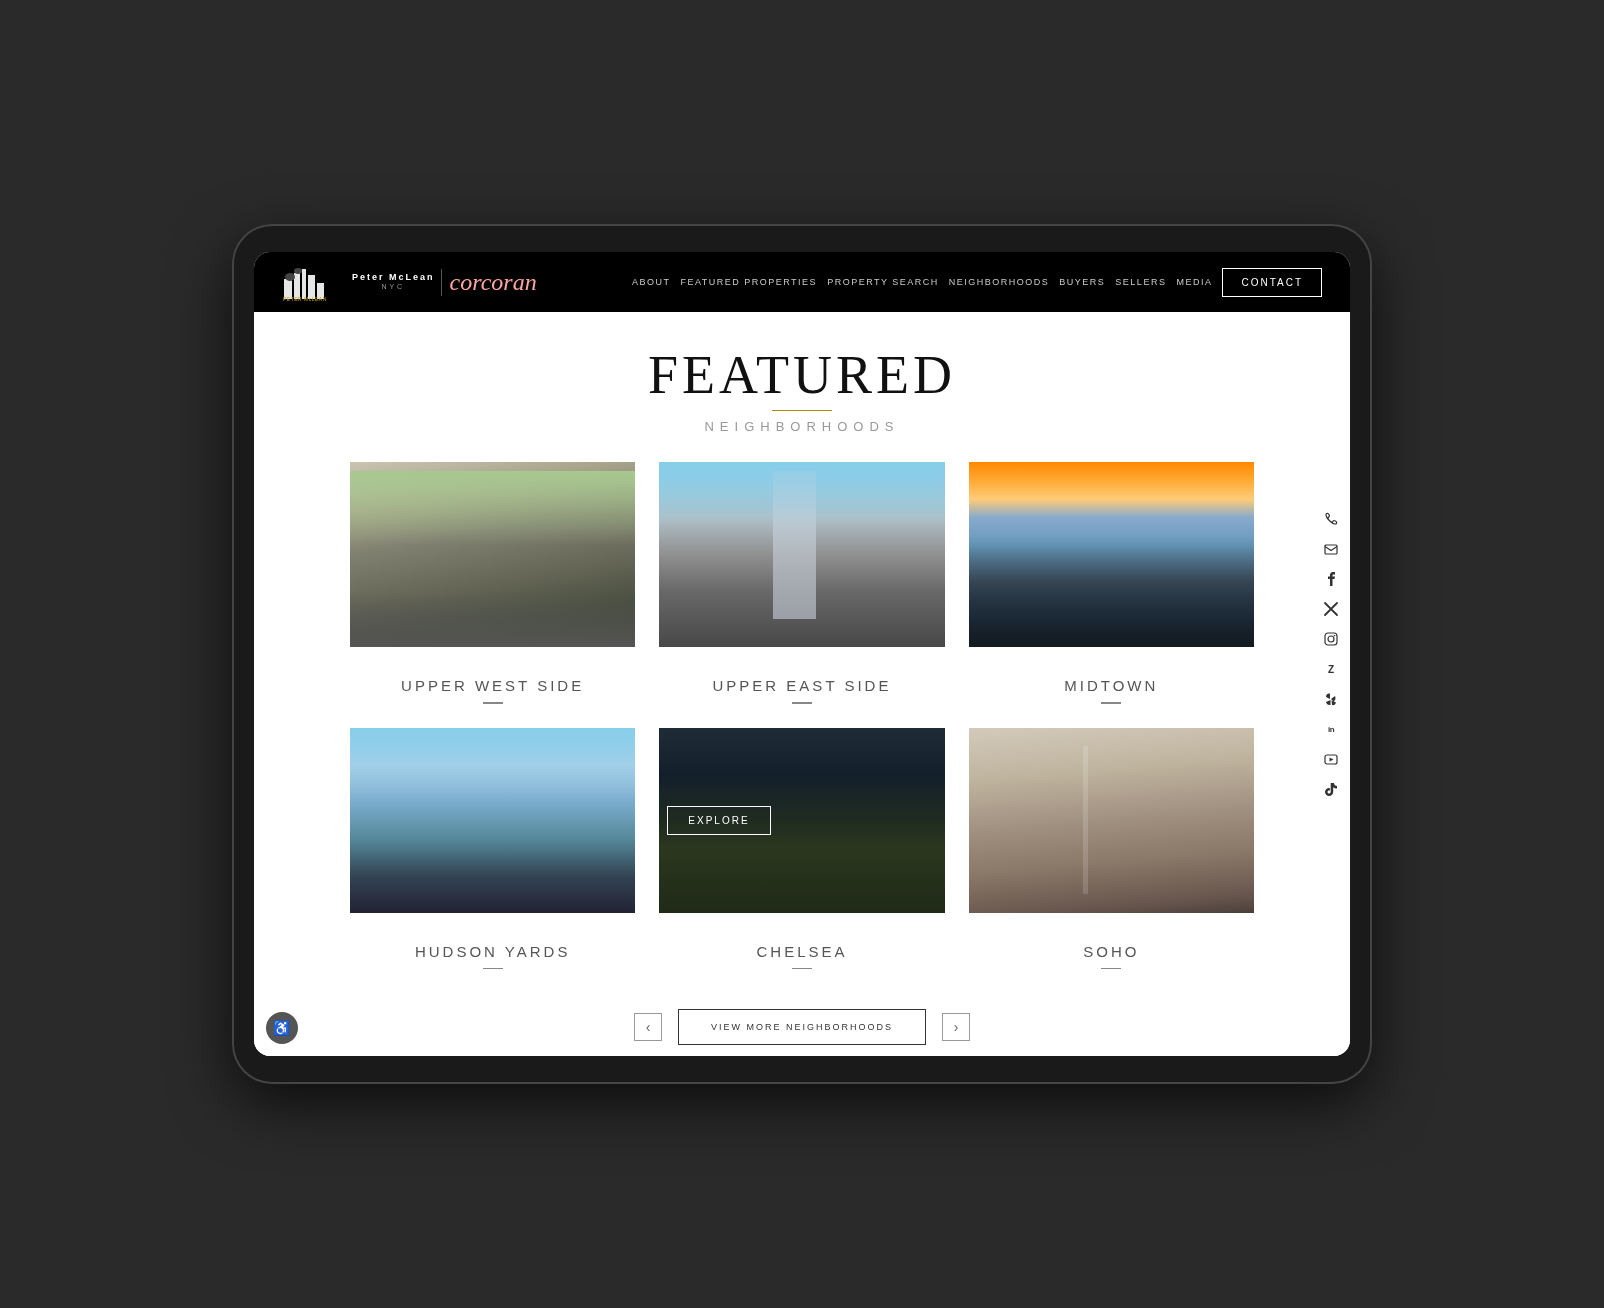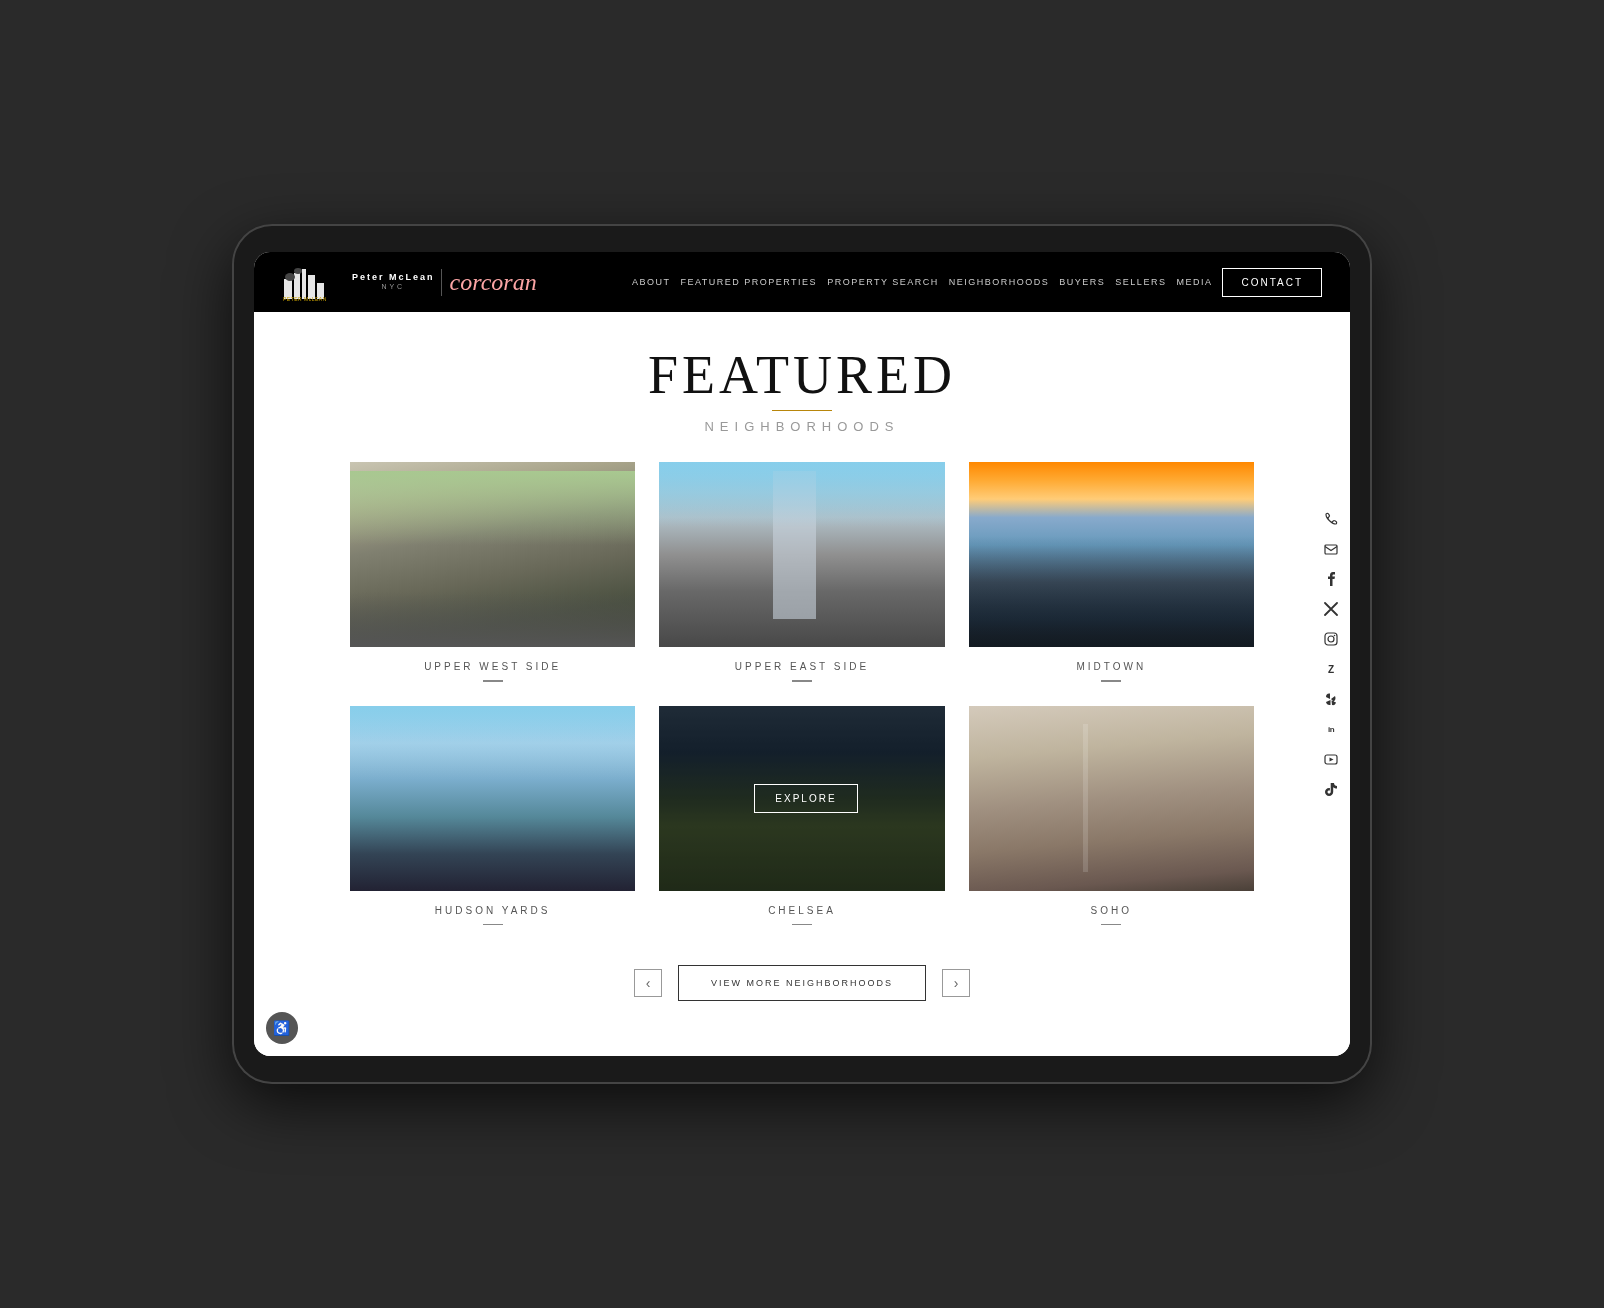--- a/index.html
+++ b/index.html
@@ -139,40 +139,39 @@
       position: relative;
     }
 
     
     .explore-overlay {
       position: absolute;
       top: 0; left: 0; right: 0; bottom: 0;
       background: rgba(0,0,0,0.25);
       display: flex;
       align-items: center;
-      justify-content: center;
       padding-left: 8px;
     }
 
     .explore-btn {
       border: 1.5px solid #fff;
       color: #fff;
       padding: 8px 20px;
       font-size: 10px;
       font-family: Arial, sans-serif;
       letter-spacing: 2px;
       text-transform: uppercase;
       background: transparent;
       cursor: pointer;
     }
 
     .card-label {
-      margin-top: 14px;
-      font-family: Arial, sans-serif;
-      font-size: 10px;
+      margin-top: 30px;
+      font-family: Arial, sans-serif;
+      font-size: 15px;
       letter-spacing: 3px;
       color: #555;
       text-transform: uppercase;
       text-align: center;
     }
 
     .card-dash {
       width: 20px;
       height: 1.5px;
       background: #888;

